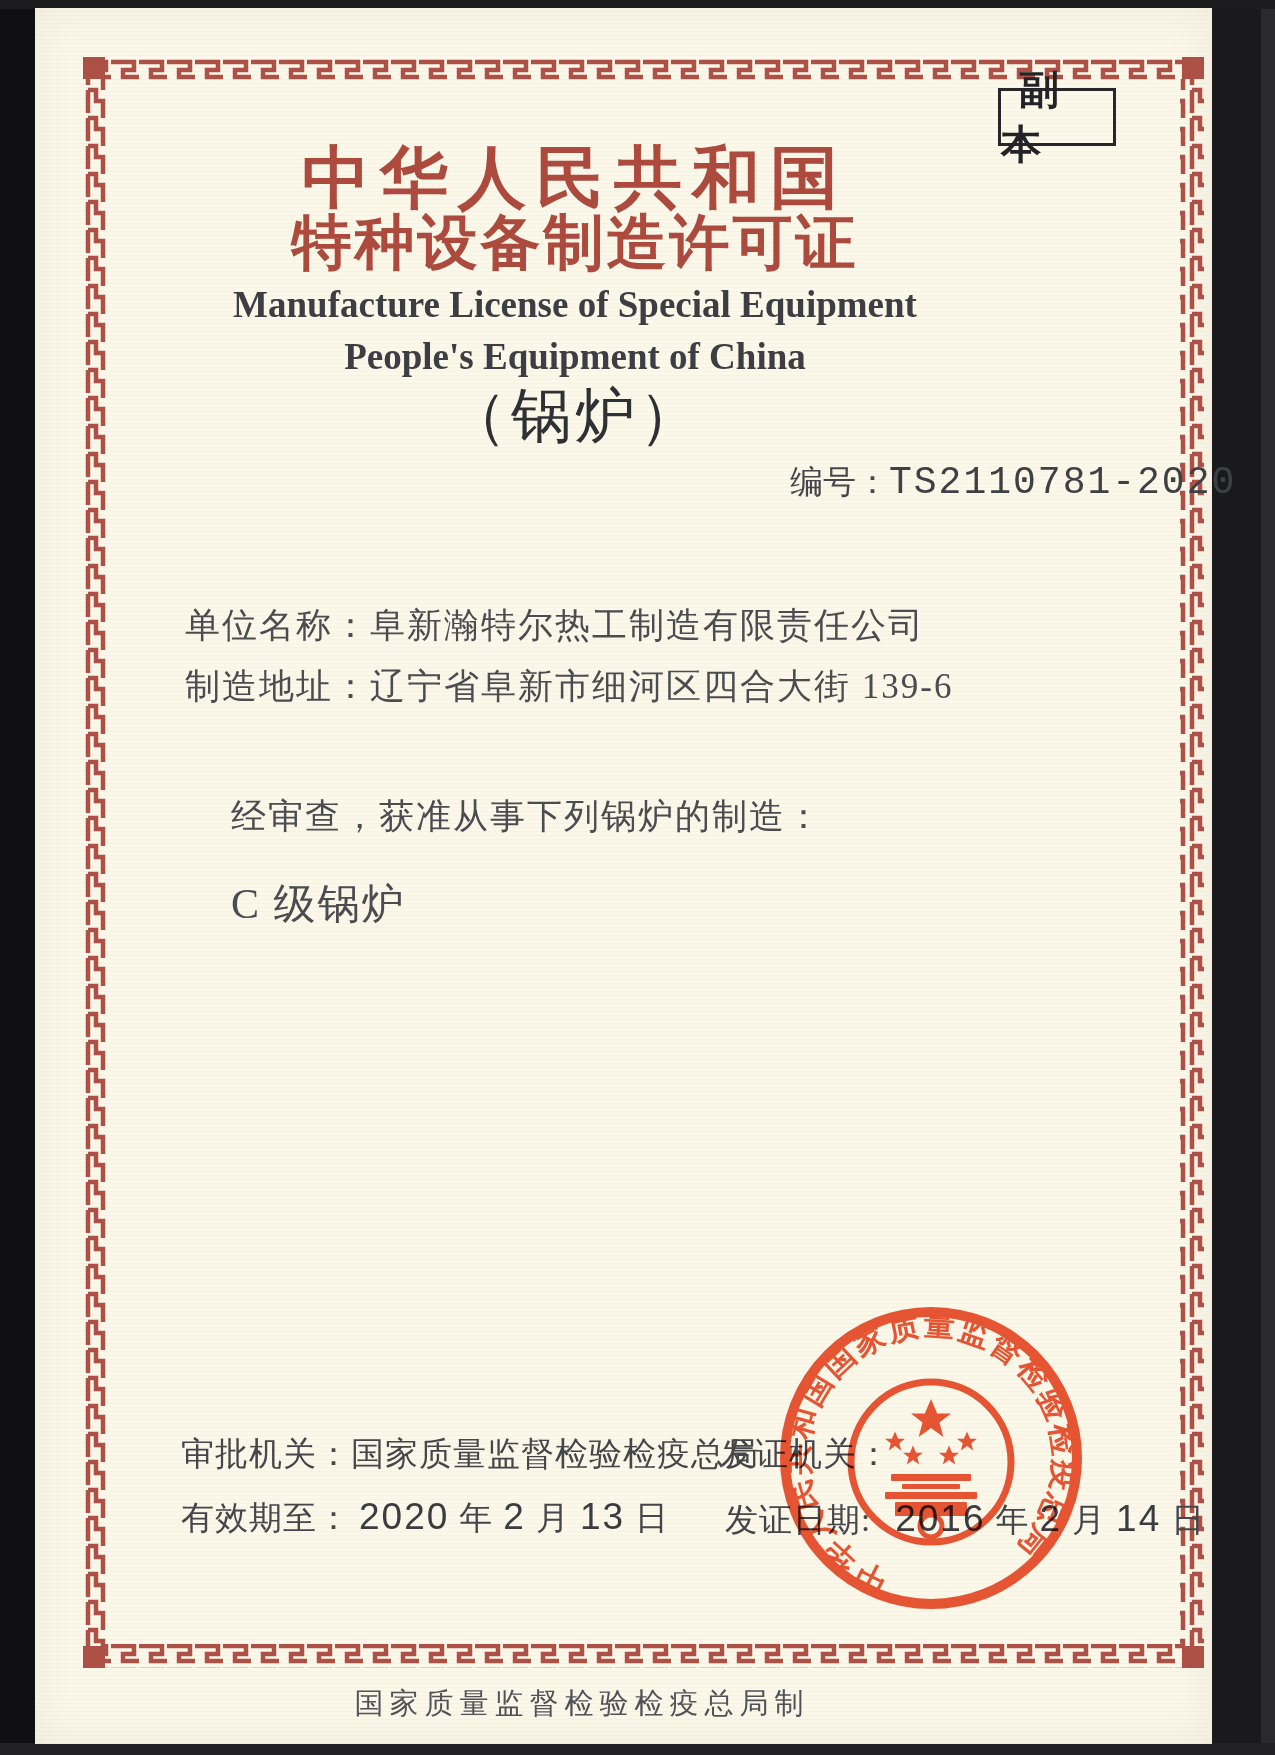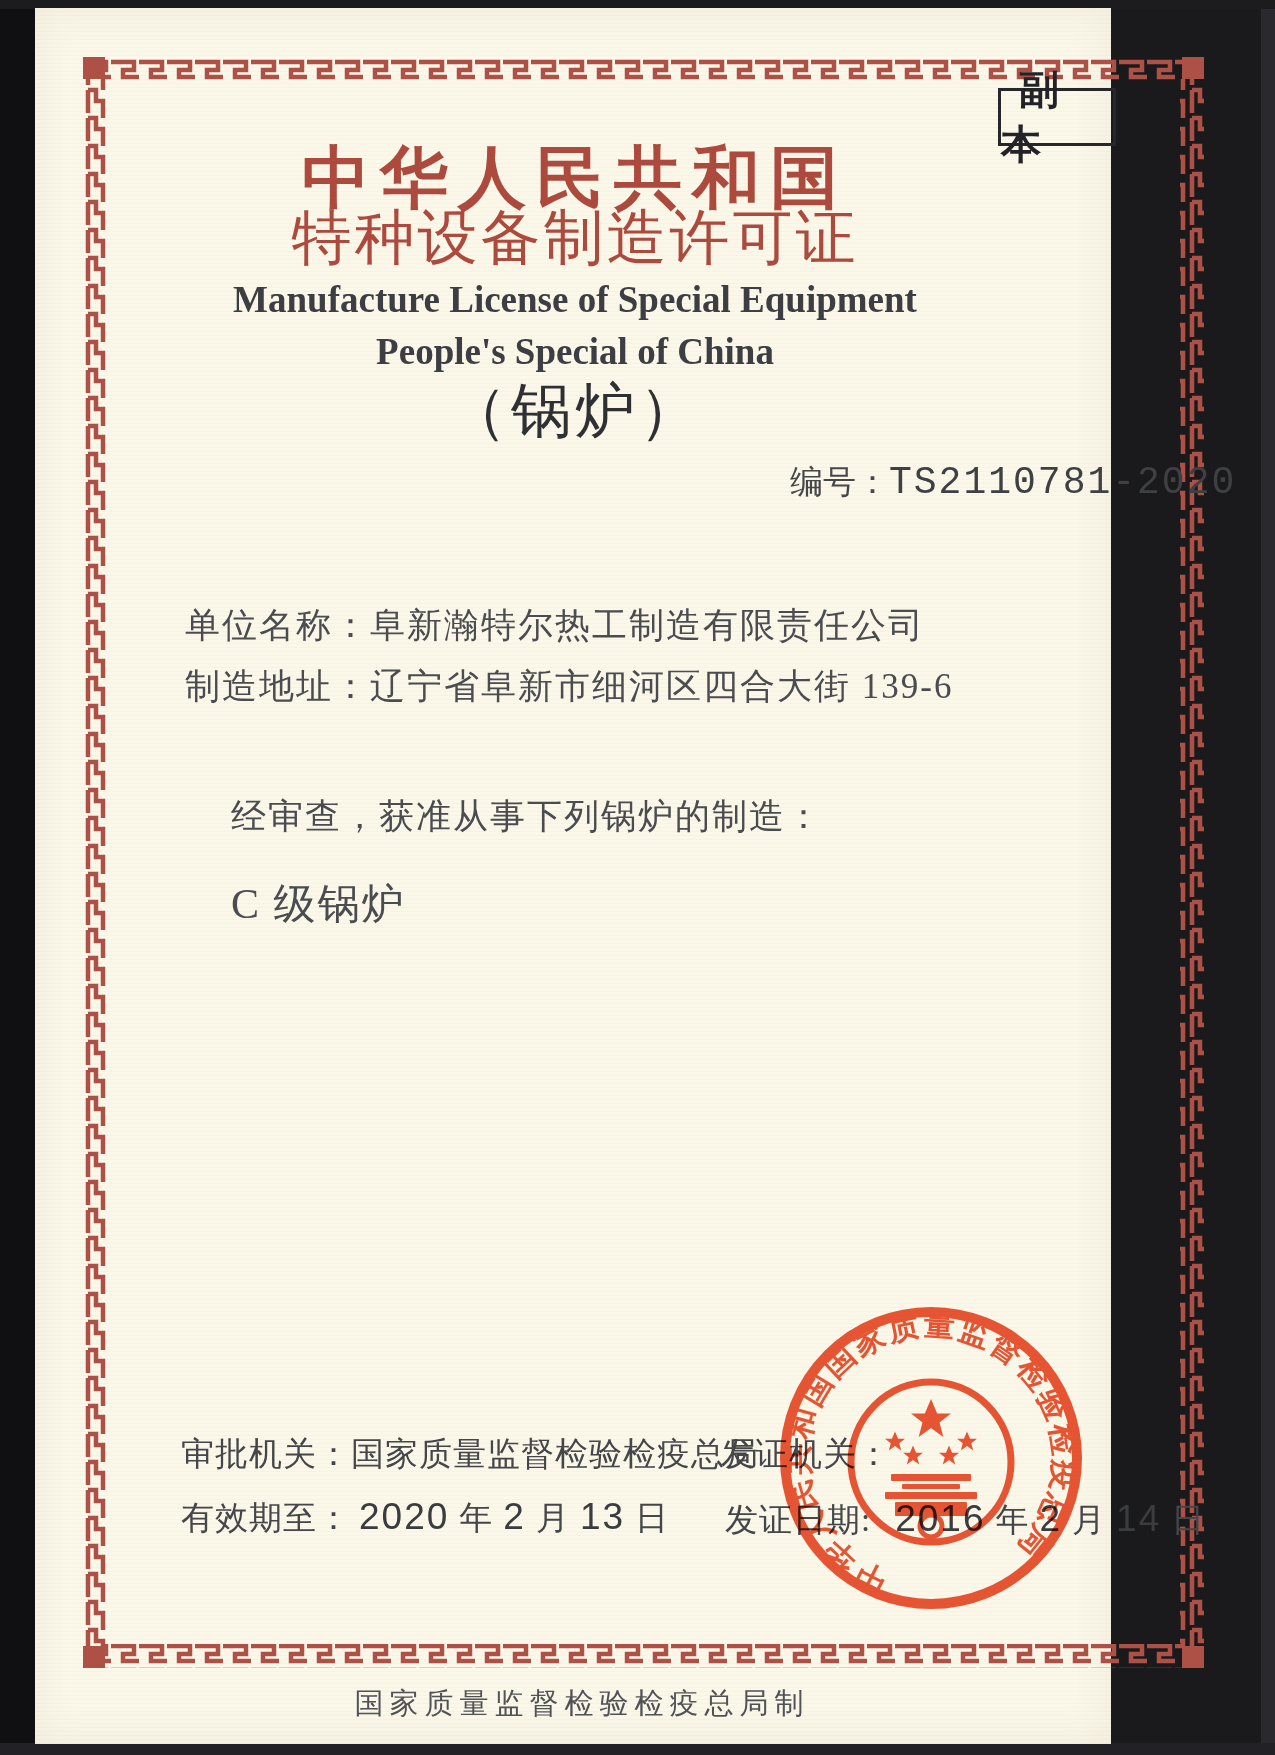--- a/index.html
+++ b/index.html
@@ -9,41 +9,41 @@
     font-family:"Liberation Serif","DejaVu Serif",serif;
   }
   .abs{position:absolute;}
   
   .edge-left{left:0;top:0;width:35px;height:1755px;background:#101012;}
   .edge-right{right:0;top:0;width:14px;height:1755px;background:#2a2a2e;}
   .edge-top{left:0;top:0;width:1275px;height:9px;background:#1c1c1f;}
   .edge-bottom{left:0;bottom:0;width:1275px;height:12px;background:#222226;}
 
   .paper{
-    left:35px;top:8px;width:1076px;height:1736px;
+    left:35px;top:8px;width:1177px;height:1736px;
     background:
       repeating-linear-gradient(0deg, rgba(210,198,160,0.10) 0 1px, rgba(0,0,0,0) 1px 4px),
       #fbf7e9;
     box-shadow:inset 0 0 40px rgba(120,100,60,0.08);
   }
 
   .border-svg{left:48px;top:49px;}
 
   .copy-badge{
     left:963px;top:80px;width:118px;height:58px;
     border:3px solid #27272b;box-sizing:border-box;
     display:flex;align-items:center;justify-content:center;
     font-size:40px;font-weight:700;color:#232327;
     letter-spacing:18px;text-indent:18px;
     font-family:"Liberation Serif",serif;
   }
 
   .heading{left:0;top:140px;width:1080px;text-align:center;}
   .t-cn1{font-size:68px;line-height:60px;font-weight:700;color:#ac4a3d;letter-spacing:10px;}
-  .t-cn2{font-size:60px;line-height:60px;font-weight:400;color:#ac4a3d;letter-spacing:3px;}
+  .t-cn2{font-size:60px;line-height:60px;font-weight:700;color:#ac4a3d;letter-spacing:3px;margin-top:5px;}
   .t-en1{font-size:37px;line-height:44px;font-weight:700;color:#3c3e43;margin-top:10px;}
   .t-en2{font-size:37px;line-height:44px;font-weight:700;color:#3c3e43;margin-top:8px;}
   .t-sub{font-size:60px;line-height:54px;color:#2f3034;margin-top:10px;letter-spacing:4px;}
 
   .serial{left:755px;top:452px;font-size:33px;color:#46474b;white-space:nowrap;}
   .serial .no{font-family:"Liberation Mono","DejaVu Sans Mono",monospace;font-size:38px;color:#3f4044;letter-spacing:2px;}
 
   .bodyline{font-size:35px;color:#4b4c50;letter-spacing:2px;white-space:nowrap;}
   .row-company{left:150px;top:594px;}
   .row-address{left:150px;top:655px;text-align:center;}
@@ -97,21 +97,21 @@
   </svg>
 
   <div class="abs copy-badge">
     <span>副本</span>
   </div>
 
   <div class="abs heading">
     <div class="t-cn1">中华人民共和国</div>
     <div class="t-cn2">特种设备制造许可证</div>
     <div class="t-en1">Manufacture License of Special Equipment</div>
-    <div class="t-en2">People's Special of China</div>
+    <div class="t-en2">People's Equipment of China</div>
     <div class="t-sub">（锅炉）</div>
   </div>
 
   <div class="abs serial">
     <span>编号：</span><span class="no">TS2110781-2020</span>
   </div>
 
   <div class="abs bodyline row-company">
     <span>单位名称：</span><span>阜新瀚特尔热工制造有限责任公司</span>
   </div>

